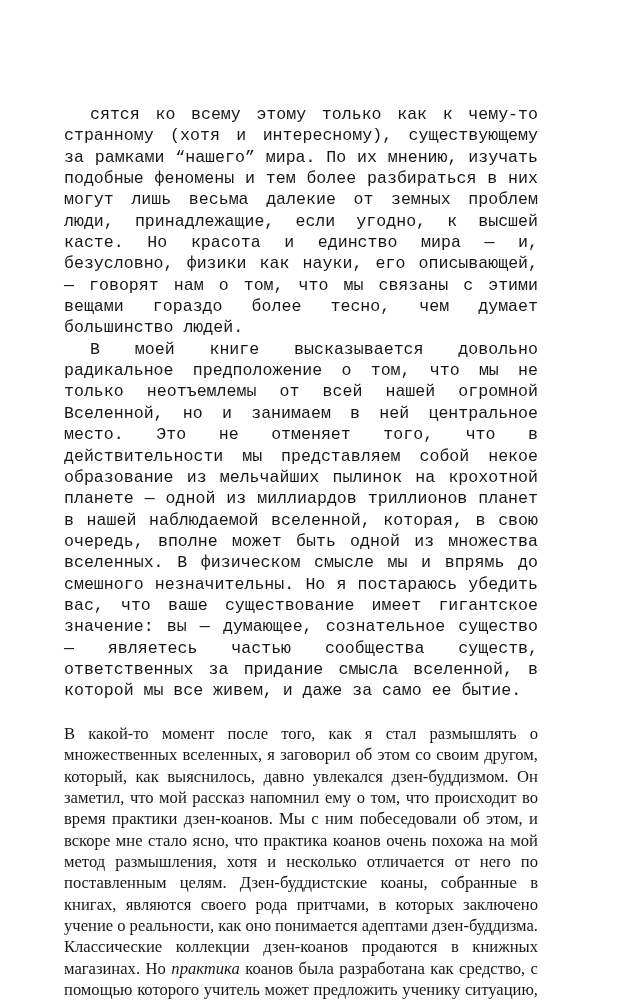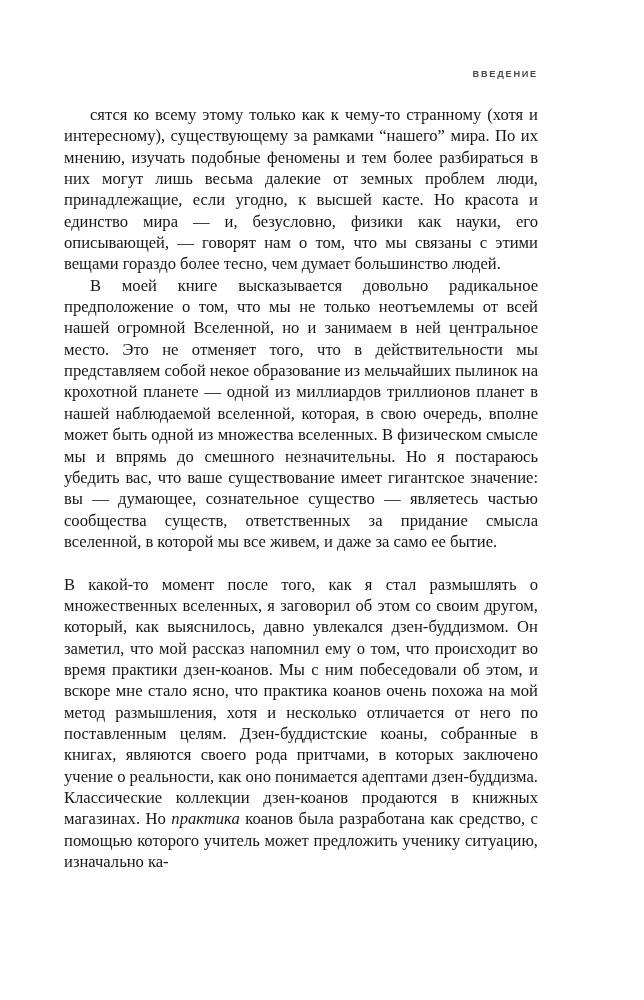--- a/index.html
+++ b/index.html
@@ -54,20 +54,21 @@
     line-height: 21.35px;
     text-align: justify;
     text-justify: inter-word;
     color: #161616;
     hyphens: manual;
     word-spacing: -0.1px;
   }
 
   .body-paragraph.indented {
     text-indent: 26px;
+    font-family: Liberation Mono, monospace;
   }
 
   .body-paragraph.spaced-before {
     margin-top: 21.4px;
   }
 
   .body-paragraph em {
   }
 
   
@@ -83,21 +84,20 @@
     color: #111111;
     line-height: 1;
     letter-spacing: 0.2px;
   }
 </style>
 </head>
 <body>
 
 <div class="page">
 
-  <div class="running-header">ВВЕДЕНИЕ</div>
 
   <div class="text-column">
 
     <p class="body-paragraph indented">сятся ко всему этому только как к чему-то странному (хотя и интересному), существующему за рамками “нашего” мира. По их мнению, изучать подобные феномены и тем более разбираться в них могут лишь весьма далекие от земных проблем люди, принадлежащие, если угодно, к высшей касте. Но красота и единство мира — и, безусловно, физики как науки, его описывающей, — говорят нам о том, что мы связаны с этими вещами гораздо более тесно, чем думает большинство людей.</p>
 
     <p class="body-paragraph indented">В моей книге высказывается довольно радикальное предположение о том, что мы не только неотъемлемы от всей нашей огромной Вселенной, но и занимаем в ней центральное место. Это не отменяет того, что в действительности мы представляем собой некое образование из мельчайших пылинок на крохотной планете — одной из миллиардов триллионов планет в нашей наблюдаемой вселенной, которая, в свою очередь, вполне может быть одной из множества вселенных. В физическом смысле мы и впрямь до смешного незначительны. Но я постараюсь убедить вас, что ваше существование имеет гигантское значение: вы — думающее, сознательное существо — являетесь частью сообщества существ, ответственных за придание смысла вселенной, в которой мы все живем, и даже за само ее бытие.</p>
 
     <p class="body-paragraph spaced-before" id="paragraph-zen-koans"><span>В какой-то момент после того, как я стал размышлять о множественных вселенных, я заговорил об этом со своим другом, который, как выяснилось, давно увлекался дзен-буддизмом. Он заметил, что мой рассказ напомнил ему о том, что происходит во время практики дзен-коанов. Мы с ним побеседовали об этом, и вскоре мне стало ясно, что практика коанов очень похожа на мой метод размышления, хотя и несколько отличается от него по поставленным целям. Дзен-буддистские коаны, собранные в книгах, являются своего рода притчами, в которых заключено учение о реальности, как оно понимается адептами дзен-буддизма. Классические коллекции дзен-коанов продаются в книжных магазинах. Но </span><em>практика</em><span> коанов была разработана как средство, с помощью которого учитель может предложить ученику ситуацию, изначально ка-</span></p>
 
   </div>

